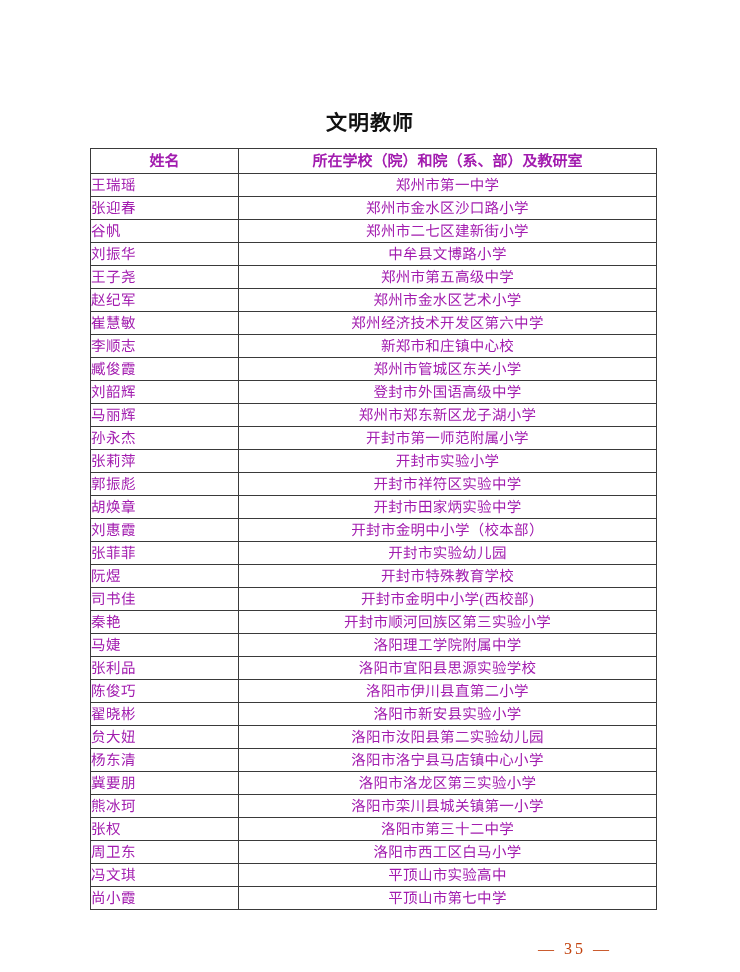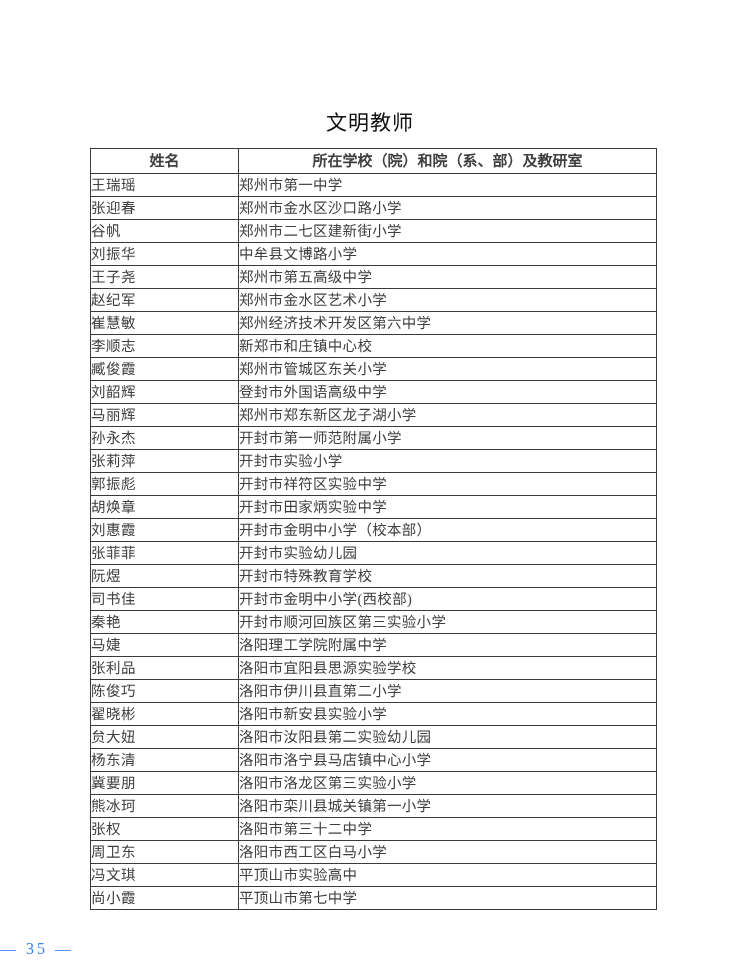--- a/index.html
+++ b/index.html
@@ -21,39 +21,39 @@
   }
 
   
   .doc-title {
     position: absolute;
     top: 106px;
     left: 0;
     width: 740px;
     text-align: center;
     font-family: "DejaVu Sans", "Liberation Sans", sans-serif;
-    font-weight: normal;
+    font-weight: bold;
     font-size: 21px;
     letter-spacing: 1px;
     color: #111111;
   }
 
   
   .table-wrap {
     position: absolute;
     top: 148px;
     left: 90px;
     width: 566px;
   }
 
   table.roster {
     border-collapse: collapse;
     width: 566px;
     table-layout: fixed;
-    color: #404040;
+    color: #a21caf;
   }
 
   table.roster col.col-name  { width: 148px; }
   table.roster col.col-school{ width: 418px; }
 
   table.roster th,
   table.roster td {
     border: 1px solid #3a3a3a;
     height: 22px;
     line-height: 20px;
@@ -70,36 +70,37 @@
     line-height: 22px;
     font-size: 15px;
   }
 
   td.name-cell {
     text-align: left;
     letter-spacing: 0.5px;
   }
 
   td.school-cell {
-    text-align: left;
+    text-align: center;
     padding-left: 7px;
     letter-spacing: 0.3px;
   }
 
   
   .page-number {
     position: absolute;
     top: 940px;
     left: 0;
     width: 660px;
+    text-align: right;
     padding-right: 48px;
     box-sizing: border-box;
     font-size: 16px;
     letter-spacing: 3px;
-    color: #3b82f6;
+    color: #c2410c;
     font-family: "Liberation Serif", "DejaVu Serif", serif;
   }
 </style>
 </head>
 <body>
 
 <div class="page">
 
   <div class="doc-title">文明教师</div>
 

